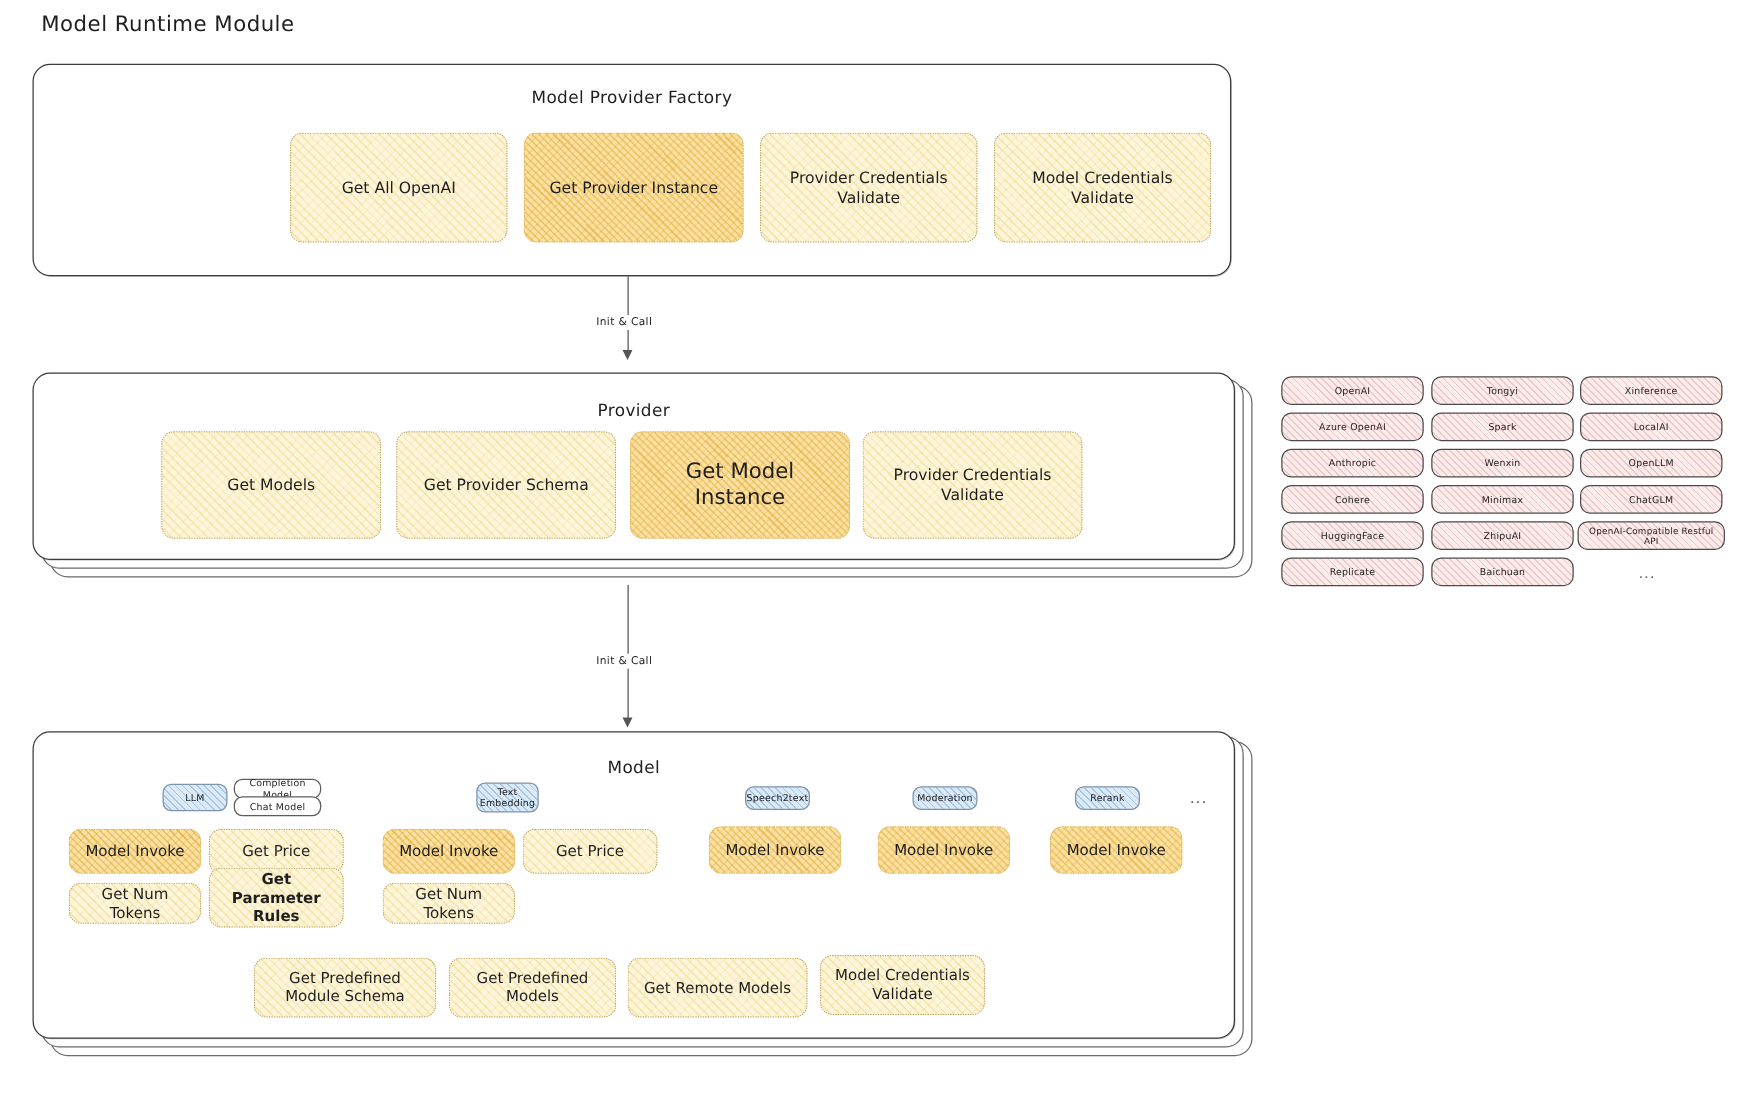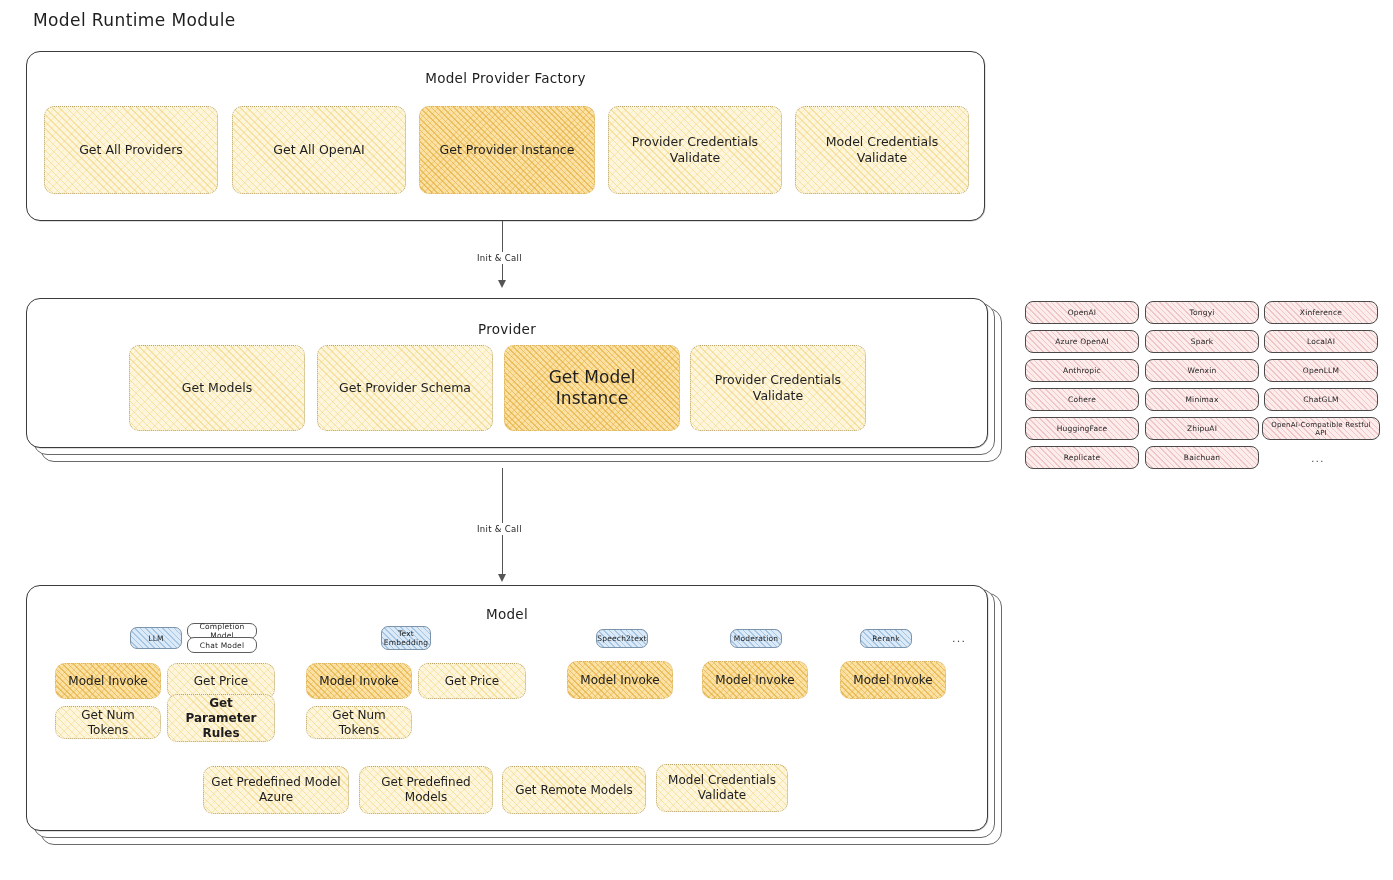--- a/index.html
+++ b/index.html
@@ -161,23 +161,20 @@
 <body>
 
 <div id="canvas">
 
   <div class="page-title">Model Runtime Module</div>
 
   <div class="panel sketchy" style="left:26px; top:51px; width:959px; height:170px;">
     <div class="panel-title" style="top:18px;">Model Provider Factory</div>
   </div>
 
-  <div class="node lite" style="left:44px; top:106px; width:174px; height:88px; font-size:12.5px;">
-    <span>Get All Providers</span>
-  </div>
   <div class="node lite" style="left:232px; top:106px; width:174px; height:88px; font-size:12.5px;">
     <span>Get All OpenAI</span>
   </div>
   <div class="node strong" style="left:419px; top:106px; width:176px; height:88px; font-size:12.5px;">
     <span>Get Provider Instance</span>
   </div>
   <div class="node lite" style="left:608px; top:106px; width:174px; height:88px; font-size:12.5px;">
     <span>Provider Credentials Validate</span>
   </div>
   <div class="node lite" style="left:795px; top:106px; width:174px; height:88px; font-size:12.5px;">
@@ -326,21 +323,21 @@
   <div class="badge blue" style="left:860px; top:629px; width:52px; height:19px;">
     <span>Rerank</span>
   </div>
   <div class="node strong" style="left:840px; top:661px; width:106px; height:38px; font-size:12px;">
     <span>Model Invoke</span>
   </div>
 
   <div class="ellipsis-inline" style="left:952px; top:632px;">...</div>
 
   <div class="node lite" style="left:203px; top:766px; width:146px; height:48px; font-size:12px;">
-    <span>Get Predefined Model Azure</span>
+    <span>Get Predefined Module Schema</span>
   </div>
   <div class="node lite" style="left:359px; top:766px; width:134px; height:48px; font-size:12px;">
     <span>Get Predefined Models</span>
   </div>
   <div class="node lite" style="left:502px; top:766px; width:144px; height:48px; font-size:12px;">
     <span>Get Remote Models</span>
   </div>
   <div class="node lite" style="left:656px; top:764px; width:132px; height:48px; font-size:12px;">
     <span>Model Credentials Validate</span>
   </div>

